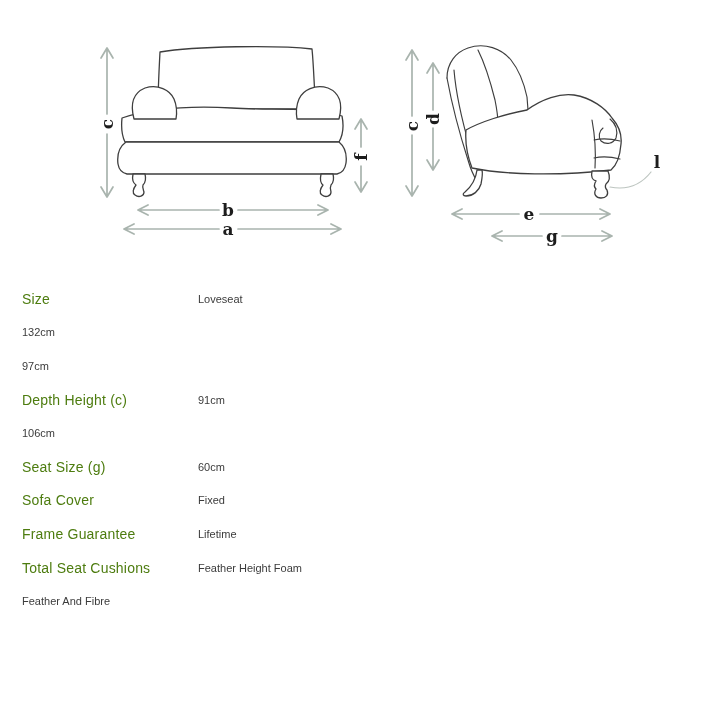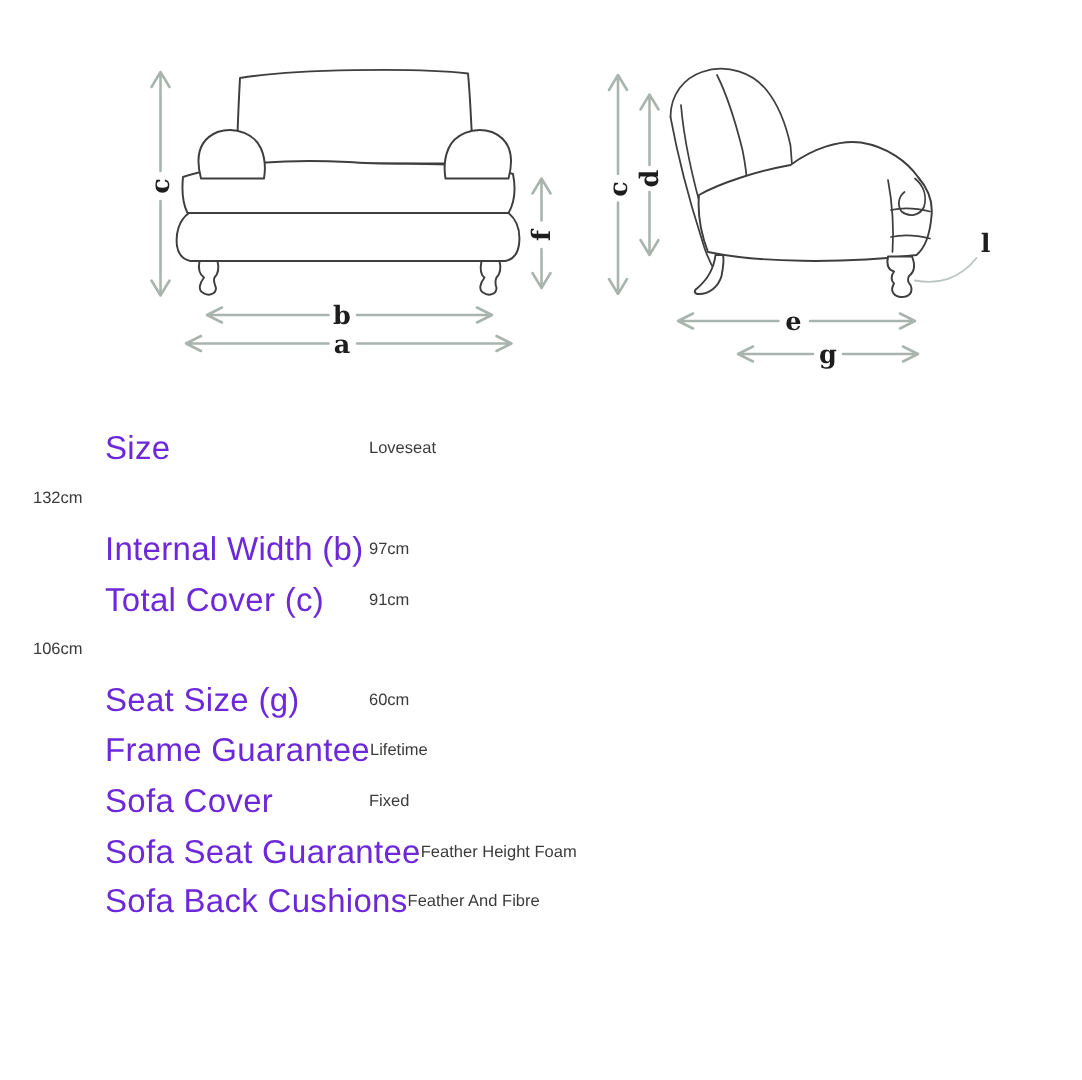--- a/index.html
+++ b/index.html
@@ -20,23 +20,22 @@
   .leader  { fill:none; stroke:#bdc5c0; stroke-width:1.2; stroke-linecap:round; }
   .dimlabel{
     font-family:"DejaVu Serif", serif;
     font-weight:bold; font-size:17px; fill:#1d1d1d;
   }
 
   
   .specs { position:absolute; left:22px; top:282px; width:690px; }
   .spec-row { display:flex; align-items:center; height:33.6px; }
   .spec-label {
-    flex:0 0 176px; font-size:22px; color:#6d28d9; letter-spacing:.2px;
+    flex:0 0 176px; font-size:14px; color:#4d7c0f; letter-spacing:.2px;
     white-space:nowrap;
-    margin-left:48px;
   }
   .spec-value { font-size:11px; color:#3b3b3b; white-space:nowrap; }
 </style>
 </head>
 <body>
 
 <div class="diagram">
 <svg width="721" height="278" viewBox="0 0 721 278">
 
   <g>
@@ -112,43 +111,41 @@
 
 <div class="specs">
   <div class="spec-row">
     <span class="spec-label">Size</span>
     <span class="spec-value">Loveseat</span>
   </div>
   <div class="spec-row">
     <span class="spec-value">132cm</span>
   </div>
   <div class="spec-row">
-    <span class="spec-label">Internal Width (b)</span>
     <span class="spec-value">97cm</span>
   </div>
   <div class="spec-row">
-    <span class="spec-label">Total Cover (c)</span>
+    <span class="spec-label">Depth Height (c)</span>
     <span class="spec-value">91cm</span>
   </div>
   <div class="spec-row">
     <span class="spec-value">106cm</span>
   </div>
   <div class="spec-row">
     <span class="spec-label">Seat Size (g)</span>
     <span class="spec-value">60cm</span>
   </div>
   <div class="spec-row">
+    <span class="spec-label">Sofa Cover</span>
+    <span class="spec-value">Fixed</span>
+  </div>
+  <div class="spec-row">
     <span class="spec-label">Frame Guarantee</span>
     <span class="spec-value">Lifetime</span>
   </div>
   <div class="spec-row">
-    <span class="spec-label">Sofa Cover</span>
-    <span class="spec-value">Fixed</span>
-  </div>
-  <div class="spec-row">
-    <span class="spec-label">Sofa Seat Guarantee</span>
+    <span class="spec-label">Total Seat Cushions</span>
     <span class="spec-value">Feather Height Foam</span>
   </div>
   <div class="spec-row">
-    <span class="spec-label">Sofa Back Cushions</span>
     <span class="spec-value">Feather And Fibre</span>
   </div>
 </div>
 
 </body></html>

